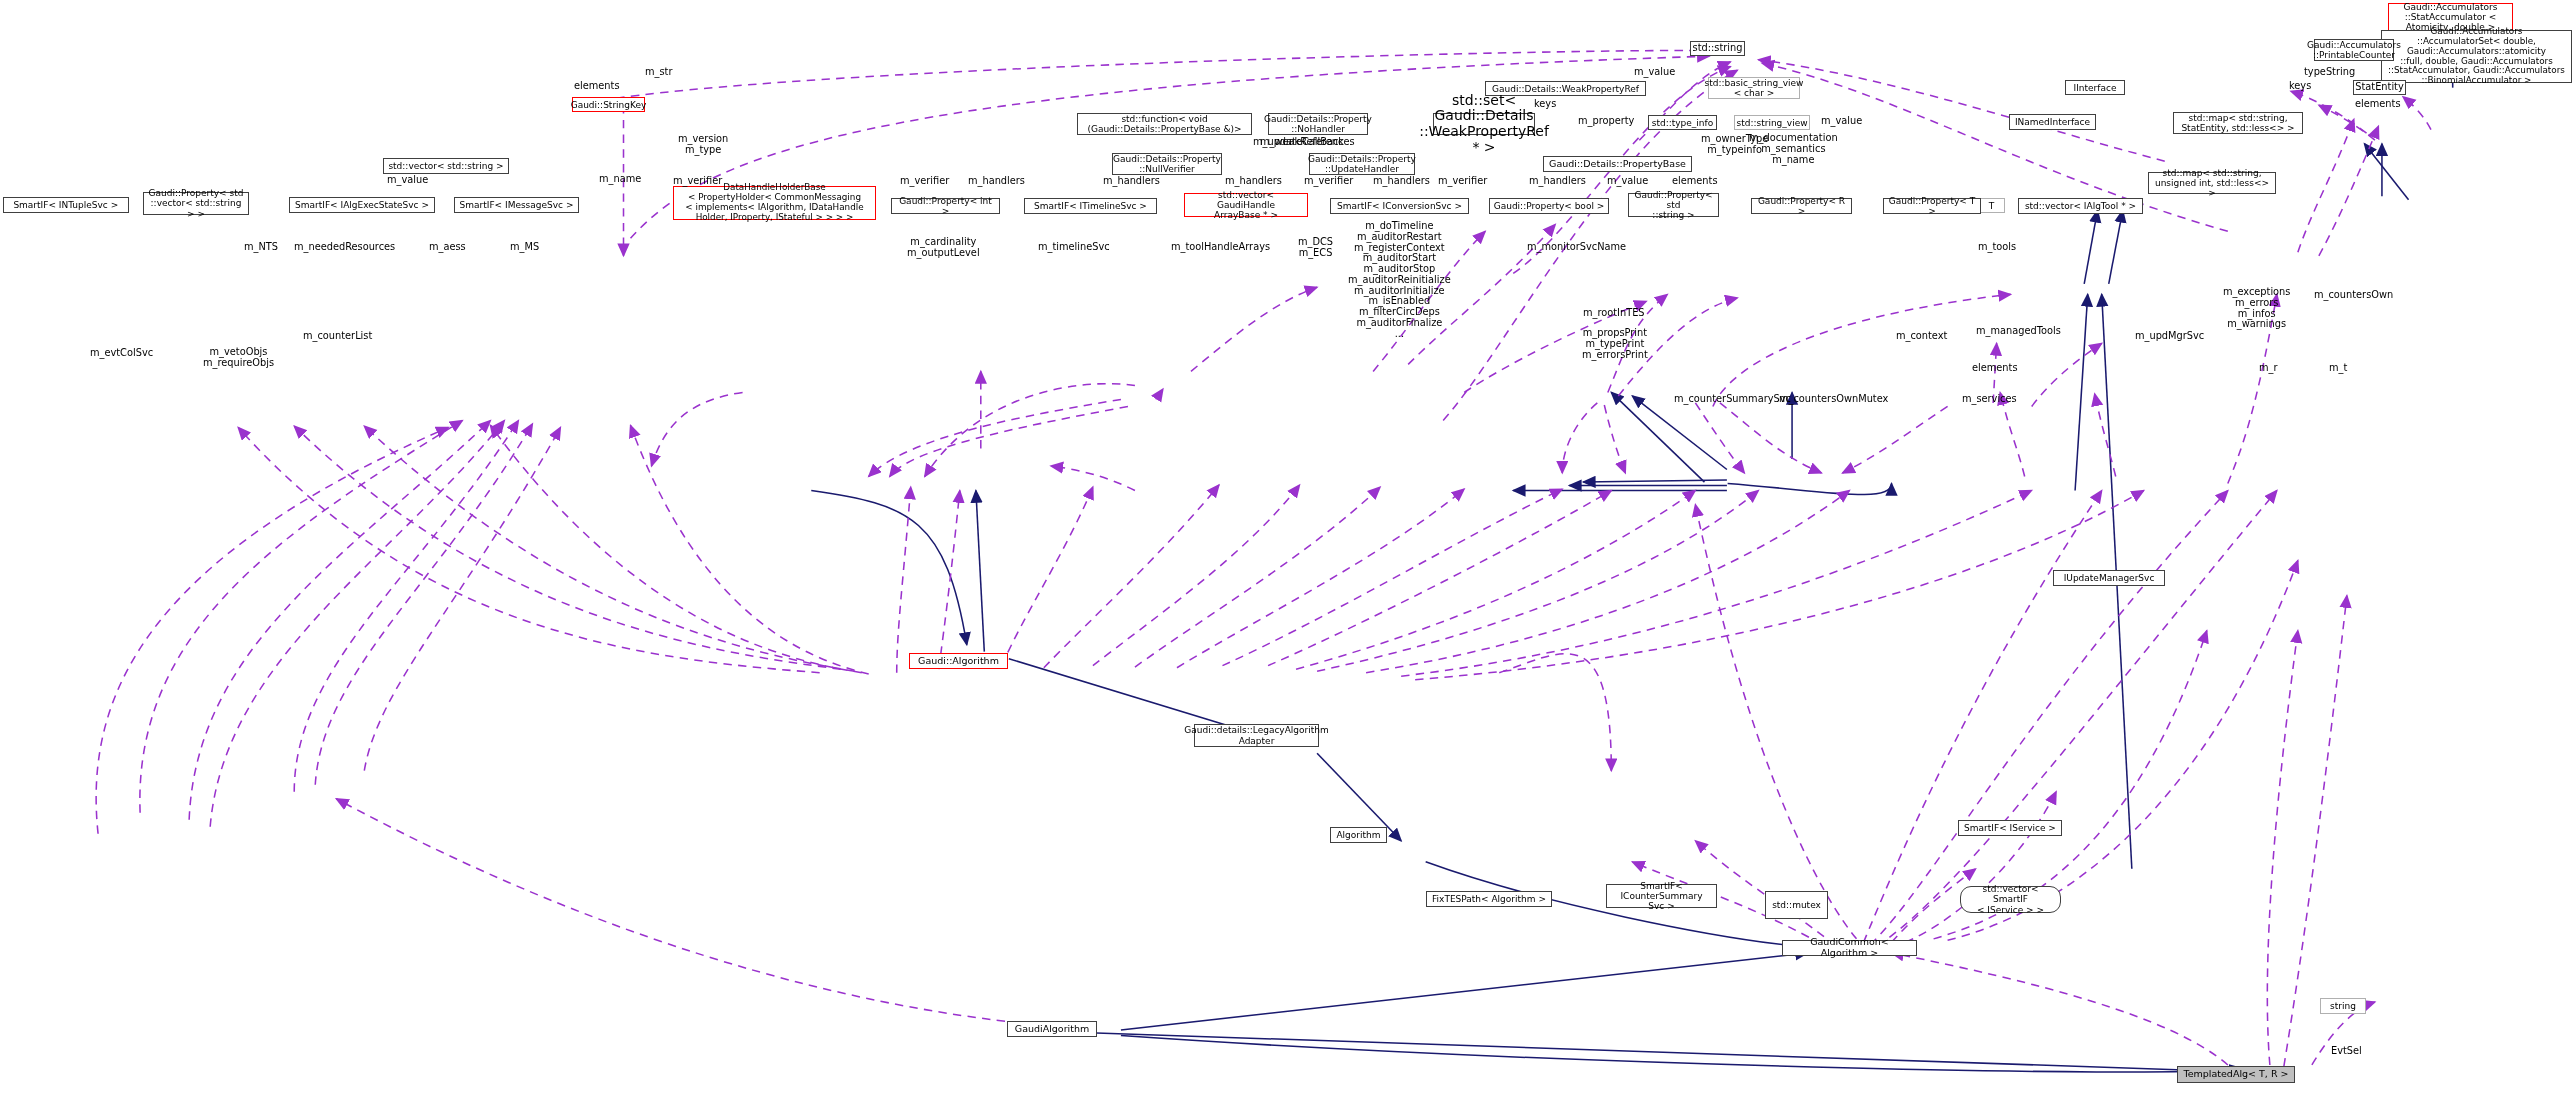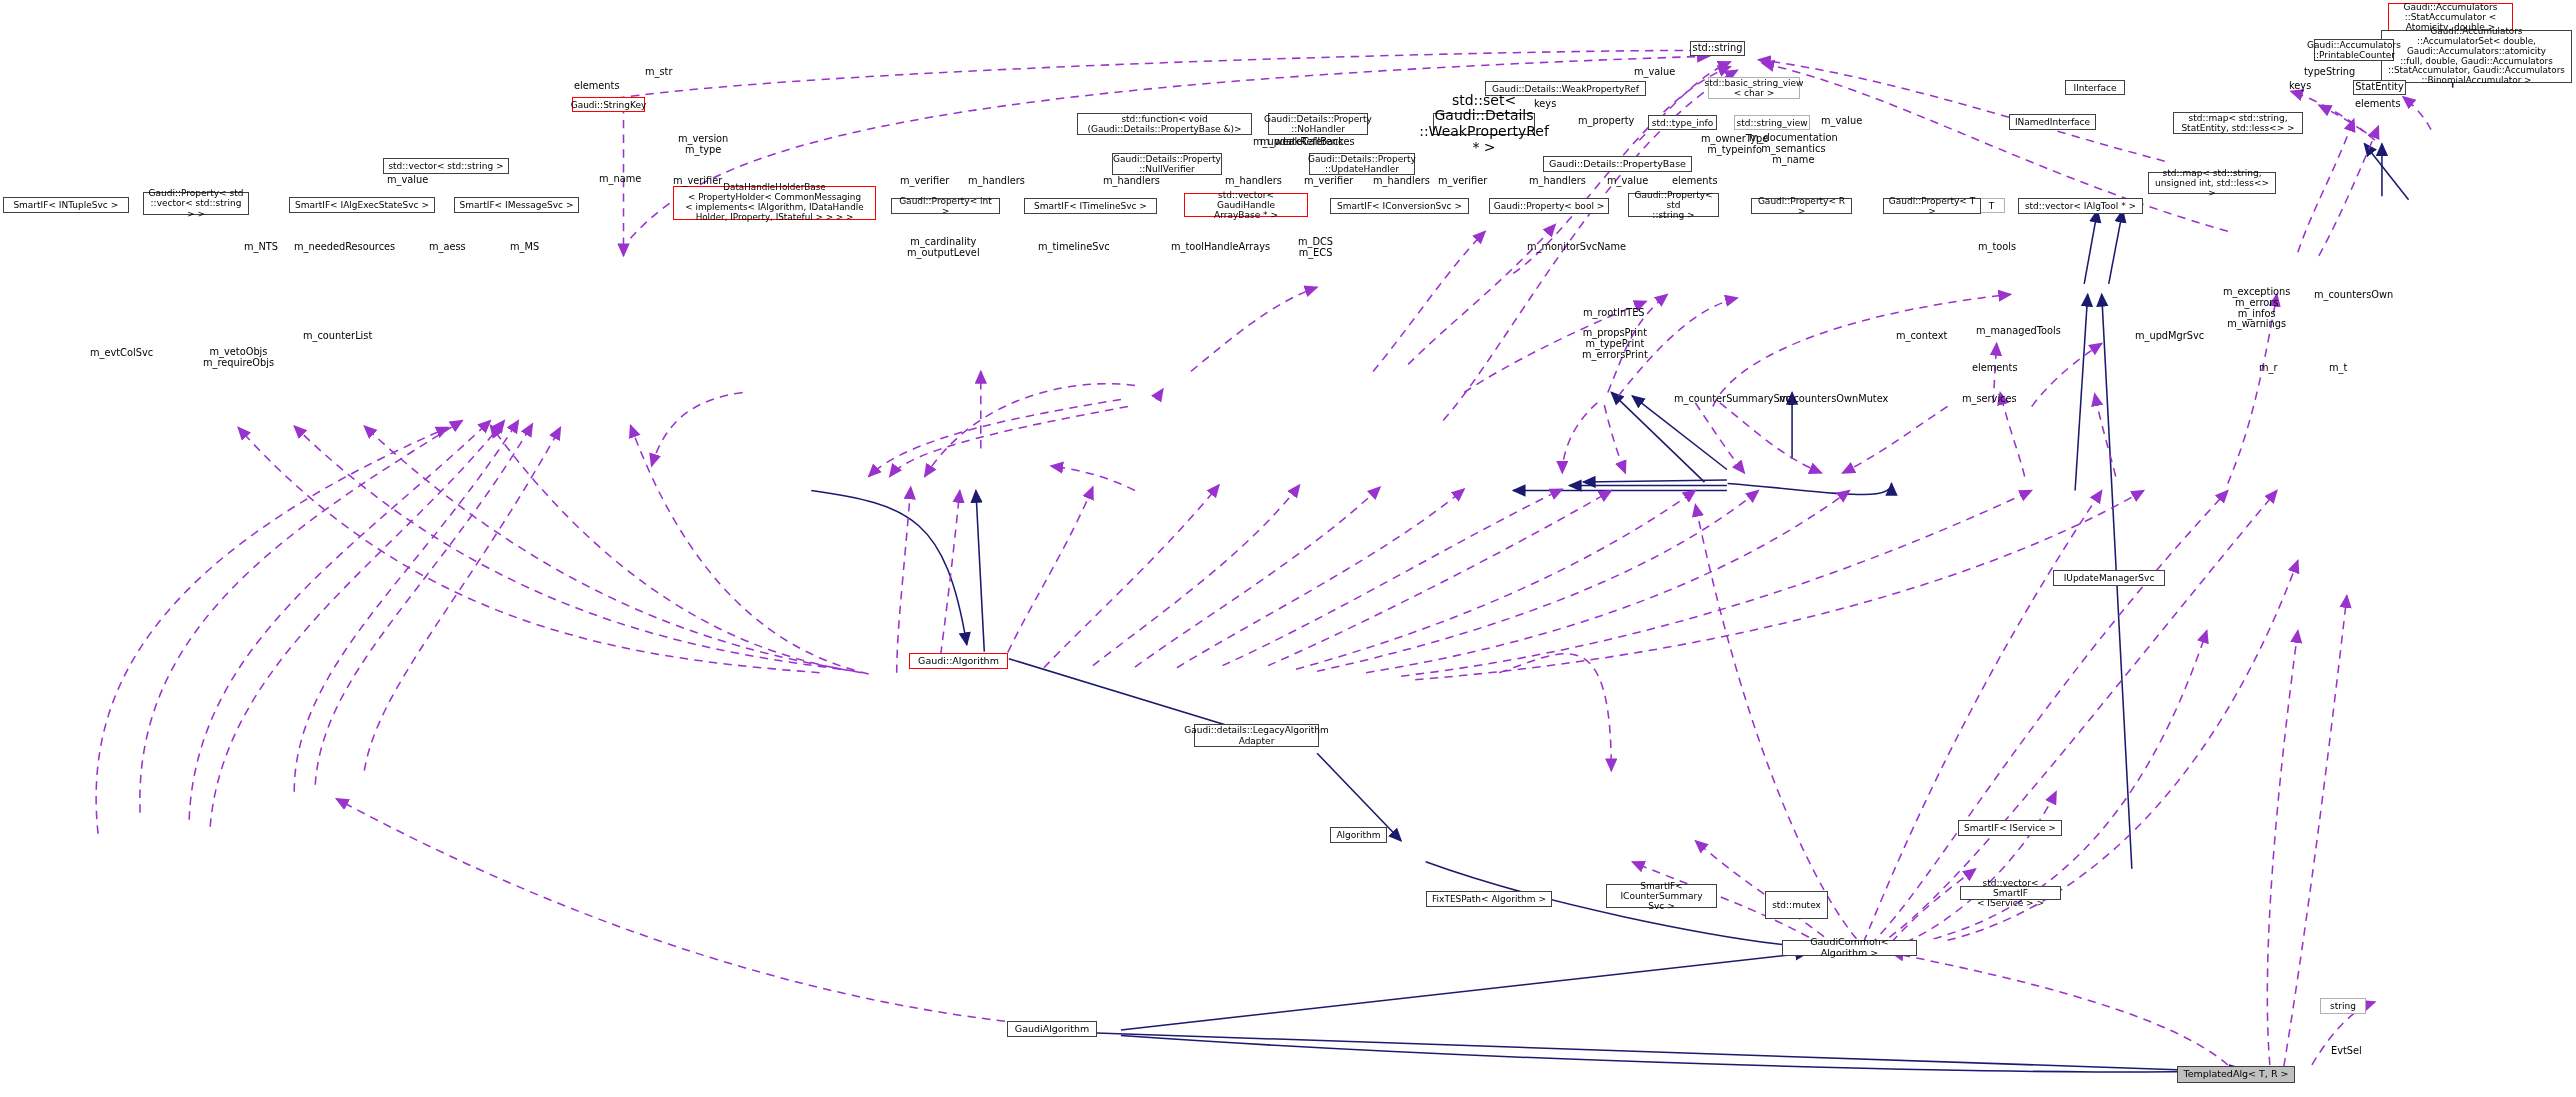--- a/index.html
+++ b/index.html
@@ -260,21 +260,21 @@
   <div class="node red" style="left:909px; top:653px; width:99px; height:16px; font-size:9.5px;">Gaudi::Algorithm</div>
   <div class="node thick" style="left:1194px; top:724px; width:125px; height:23px; font-size:9px;">Gaudi::details::LegacyAlgorithm
 Adapter</div>
   <div class="node thick" style="left:1330px; top:827px; width:57px; height:16px; font-size:9px;">Algorithm</div>
   <div class="node thick" style="left:1426px; top:891px; width:126px; height:16px; font-size:9px;">FixTESPath&lt; Algorithm &gt;</div>
 
   <div class="node thick" style="left:1606px; top:884px; width:111px; height:24px; font-size:9px;">SmartIF&lt; ICounterSummary
 Svc &gt;</div>
   <div class="node thick" style="left:1765px; top:891px; width:63px; height:28px; font-size:9px;">std::mutex</div>
   <div class="node thick" style="left:1958px; top:820px; width:104px; height:16px; font-size:9px;">SmartIF&lt; IService &gt;</div>
-  <div class="node thick" style="left:1960px; top:886px; width:101px; height:14px; font-size:9px;">std::vector&lt; SmartIF
+  <div class="node thick" style="left:1960px; top:886px; width:101px; height:27px; font-size:9px;border-radius:11px;">std::vector&lt; SmartIF
 &lt; IService &gt; &gt;</div>
   <div class="node thick" style="left:1782px; top:940px; width:135px; height:16px; font-size:9.5px;">GaudiCommon&lt; Algorithm &gt;</div>
   <div class="node thick" style="left:1007px; top:1021px; width:90px; height:16px; font-size:9.5px;">GaudiAlgorithm</div>
   <div class="node light" style="left:2320px; top:998px; width:46px; height:16px; font-size:9px;">string</div>
   <div class="node grey-fill" style="left:2177px; top:1066px; width:118px; height:17px; font-size:9.5px;">TemplatedAlg&lt; T, R &gt;</div>
 
   <div class="edge-label" style="left:574px; top:81px;">elements</div>
   <div class="edge-label" style="left:645px; top:67px;">m_str</div>
   <div class="edge-label" style="left:1634px; top:67px;">m_value</div>
   <div class="edge-label" style="left:2304px; top:67px;">typeString</div>
@@ -310,20 +310,31 @@
   <div class="edge-label" style="left:244px; top:242px;">m_NTS</div>
   <div class="edge-label" style="left:294px; top:242px;">m_neededResources</div>
   <div class="edge-label" style="left:429px; top:242px;">m_aess</div>
   <div class="edge-label" style="left:510px; top:242px;">m_MS</div>
   <div class="edge-label" style="left:907px; top:237px;">m_cardinality
 m_outputLevel</div>
   <div class="edge-label" style="left:1038px; top:242px;">m_timelineSvc</div>
   <div class="edge-label" style="left:1171px; top:242px;">m_toolHandleArrays</div>
   <div class="edge-label" style="left:1298px; top:237px;">m_DCS
 m_ECS</div>
+  <div class="edge-label" style="left:1348px; top:221px;">m_doTimeline
+m_auditorRestart
+m_registerContext
+m_auditorStart
+m_auditorStop
+m_auditorReinitialize
+m_auditorInitialize
+m_isEnabled
+m_filterCircDeps
+m_auditorFinalize
+...</div>
   <div class="edge-label" style="left:1527px; top:242px;">m_monitorSvcName</div>
   <div class="edge-label" style="left:1978px; top:242px;">m_tools</div>
   <div class="edge-label" style="left:2314px; top:290px;">m_countersOwn</div>
   <div class="edge-label" style="left:2223px; top:287px;">m_exceptions
 m_errors
 m_infos
 m_warnings</div>
 
   <div class="edge-label" style="left:303px; top:331px;">m_counterList</div>
   <div class="edge-label" style="left:203px; top:347px;">m_vetoObjs

